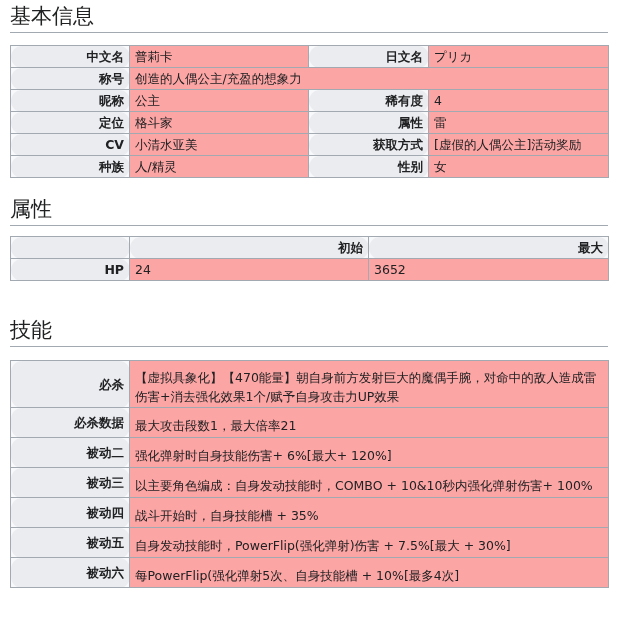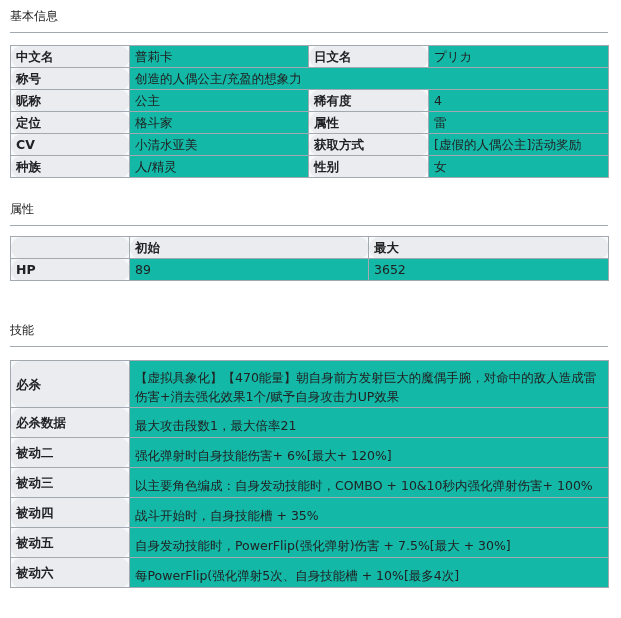--- a/index.html
+++ b/index.html
@@ -5,37 +5,37 @@
   html, body { margin: 0; padding: 0; background: #ffffff; }
   body {
     width: 621px; height: 618px; overflow: hidden;
     font-family: "DejaVu Sans", "Liberation Sans", sans-serif;
     font-size: 12.5px; color: #202122;
     position: relative;
   }
   .section-heading {
     position: absolute; left: 10px; width: 598px;
     font-family: "DejaVu Serif", "Liberation Serif", serif;
-    font-size: 12px; font-weight: normal; color: #202122;
+    font-size: 21px; font-weight: normal; color: #202122;
     border-bottom: 1px solid #a2a9b1;
     padding-bottom: 4px; margin: 0; line-height: 24px;
   }
   table.wikitable {
     position: absolute; left: 10px; width: 598px;
     border-collapse: collapse; table-layout: fixed;
     background: #f8f9fa; border: 1px solid #a2a9b1;
   }
   table.wikitable th, table.wikitable td {
     border: 1px solid #a2a9b1; padding: 0 5px; line-height: 21px; height: 21px;
     vertical-align: middle;
   }
   table.wikitable th {
-    background: #eaecf0; font-weight: bold; text-align: left; border-radius: 11px;
+    background: #eaecf0; font-weight: bold; text-align: right; border-radius: 11px;
   }
-  table.wikitable td { text-align: left; background: #14b8a6; }
+  table.wikitable td { text-align: left; background: #fca5a5; }
   table.skills td { line-height: 19px; padding-top: 7px; padding-bottom: 1px; }
 </style>
 </head>
 <body>
 
 <h2 class="section-heading" style="top:4px;">基本信息</h2>
 
 <table class="wikitable" style="top:45px;">
   <colgroup>
       <col style="width:119px">
@@ -90,21 +90,21 @@
       <col style="width:240px">
     </colgroup>
   <tbody>
       <tr>
     <th></th>
     <th>初始</th>
     <th>最大</th>
   </tr>
   <tr>
     <th>HP</th>
-    <td>89</td>
+    <td>24</td>
     <td>3652</td>
   </tr>
 </tbody>
   </table>
 
 <h2 class="section-heading" style="top:318px;">技能</h2>
 
 <table class="wikitable skills" style="top:360px;">
   <colgroup>
       <col style="width:119px">

